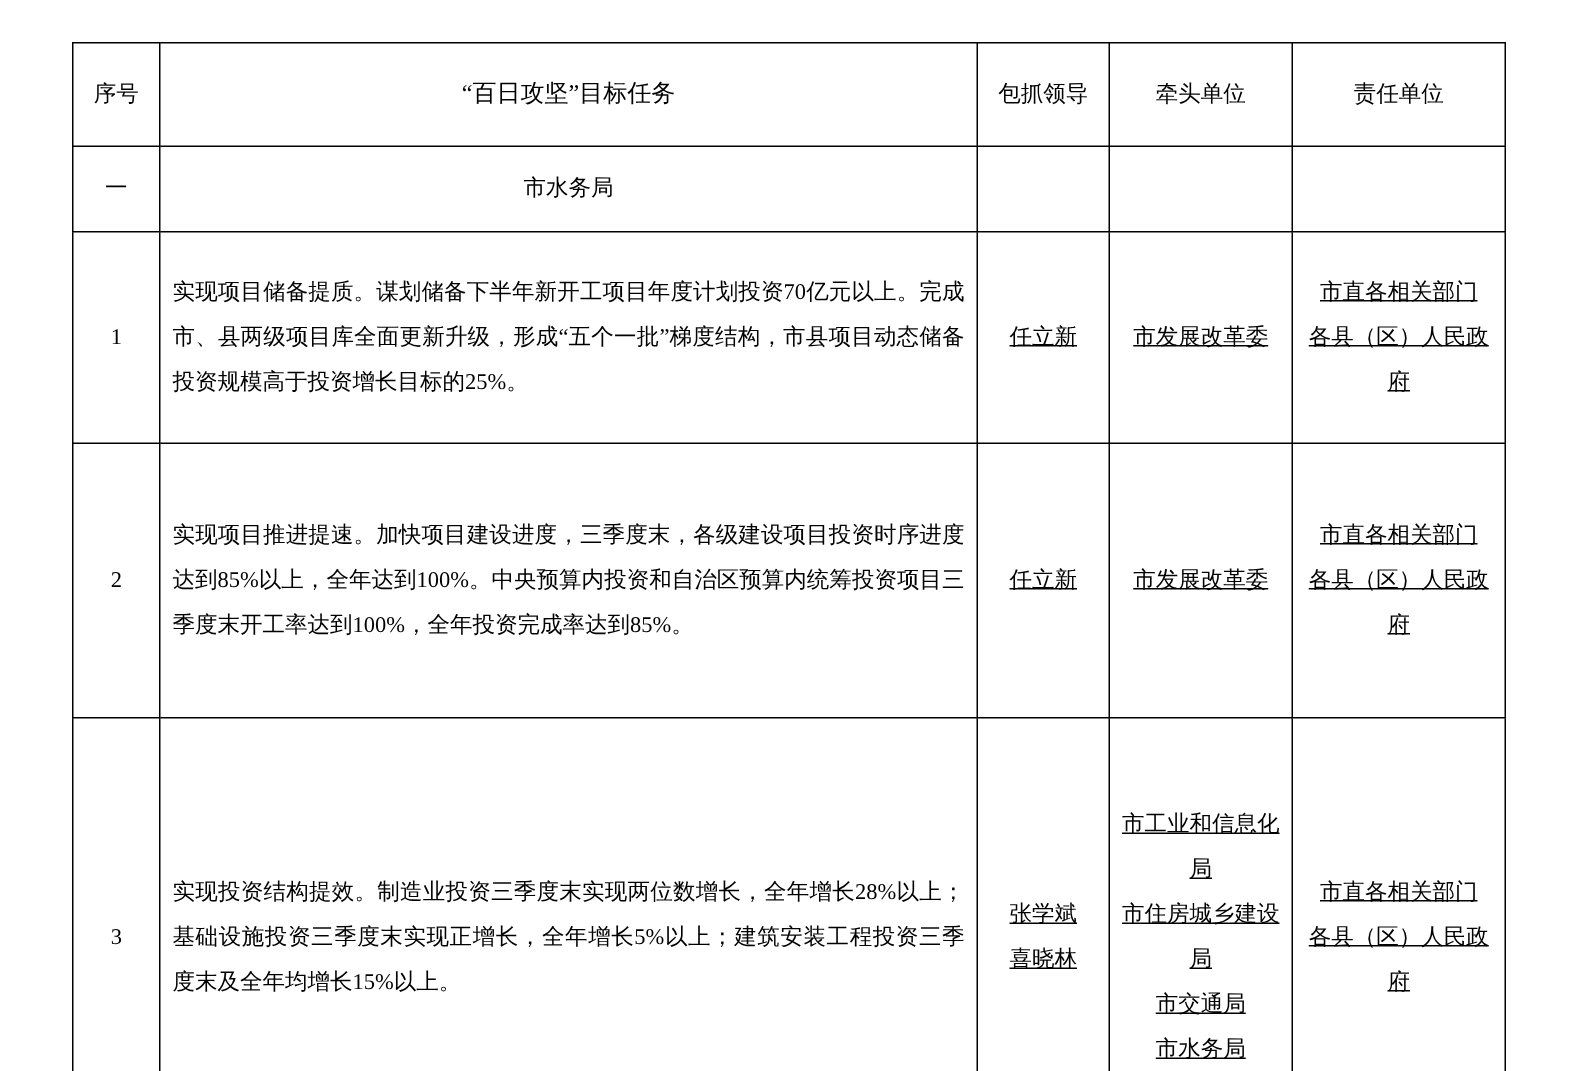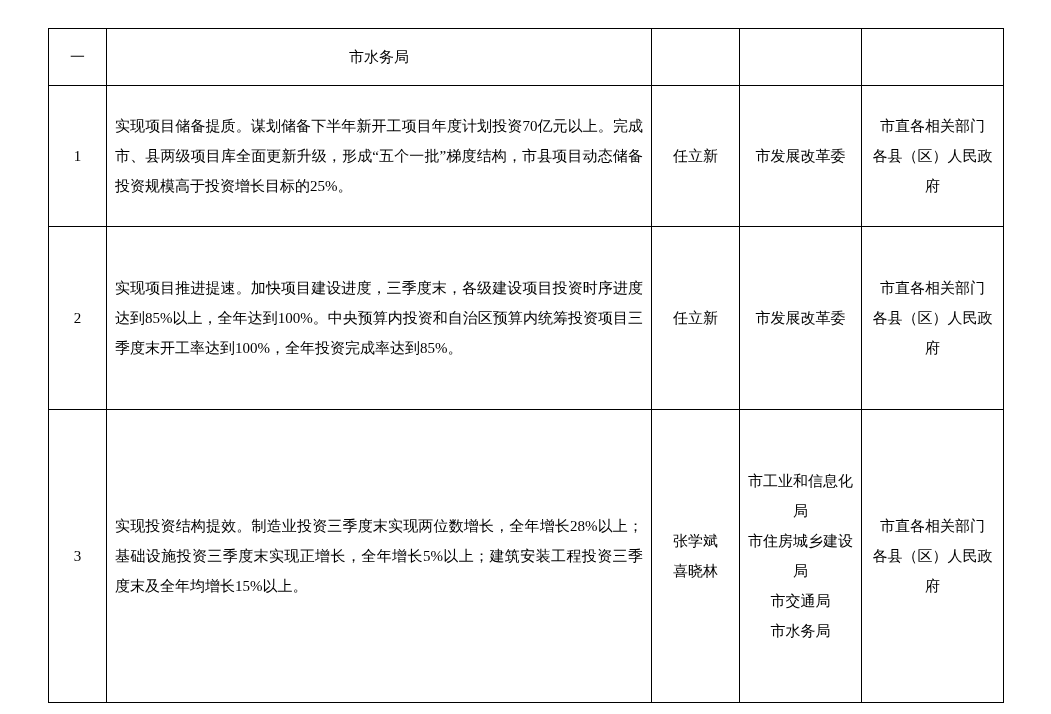--- a/index.html
+++ b/index.html
@@ -65,38 +65,46 @@
   .cell-center {
     text-align: center;
     line-height: 1.9;
   }
   .cell-center-tight {
     text-align: center;
     line-height: 1.8;
   }
   .multiline {
     white-space: pre-line;
+    text-decoration: underline;
   }
   .row-1 td { height: 128px; }
   .row-2 td { height: 170px; margin-left: 36px; }
   .row-3 td { height: 280px; }
 </style>
 </head>
 <body>
 
 <div class="page">
   <table class="doc-table">
     <colgroup>
       <col class="c-seq">
       <col class="c-task">
       <col class="c-lead">
       <col class="c-head">
       <col class="c-resp">
     </colgroup>
     <tbody>
+      <tr class="hdr">
+        <td>序号</td>
+        <td class="quoted">“百日攻坚”目标任务</td>
+        <td>包抓领导</td>
+        <td>牵头单位</td>
+        <td>责任单位</td>
+      </tr>
 
       <tr class="row-section">
         <td class="cell-seq">一</td>
         <td class="cell-center">市水务局</td>
         <td class="cell-center"></td>
         <td class="cell-center"></td>
         <td class="cell-center"></td>
       </tr>
 
       <tr class="row-1">

